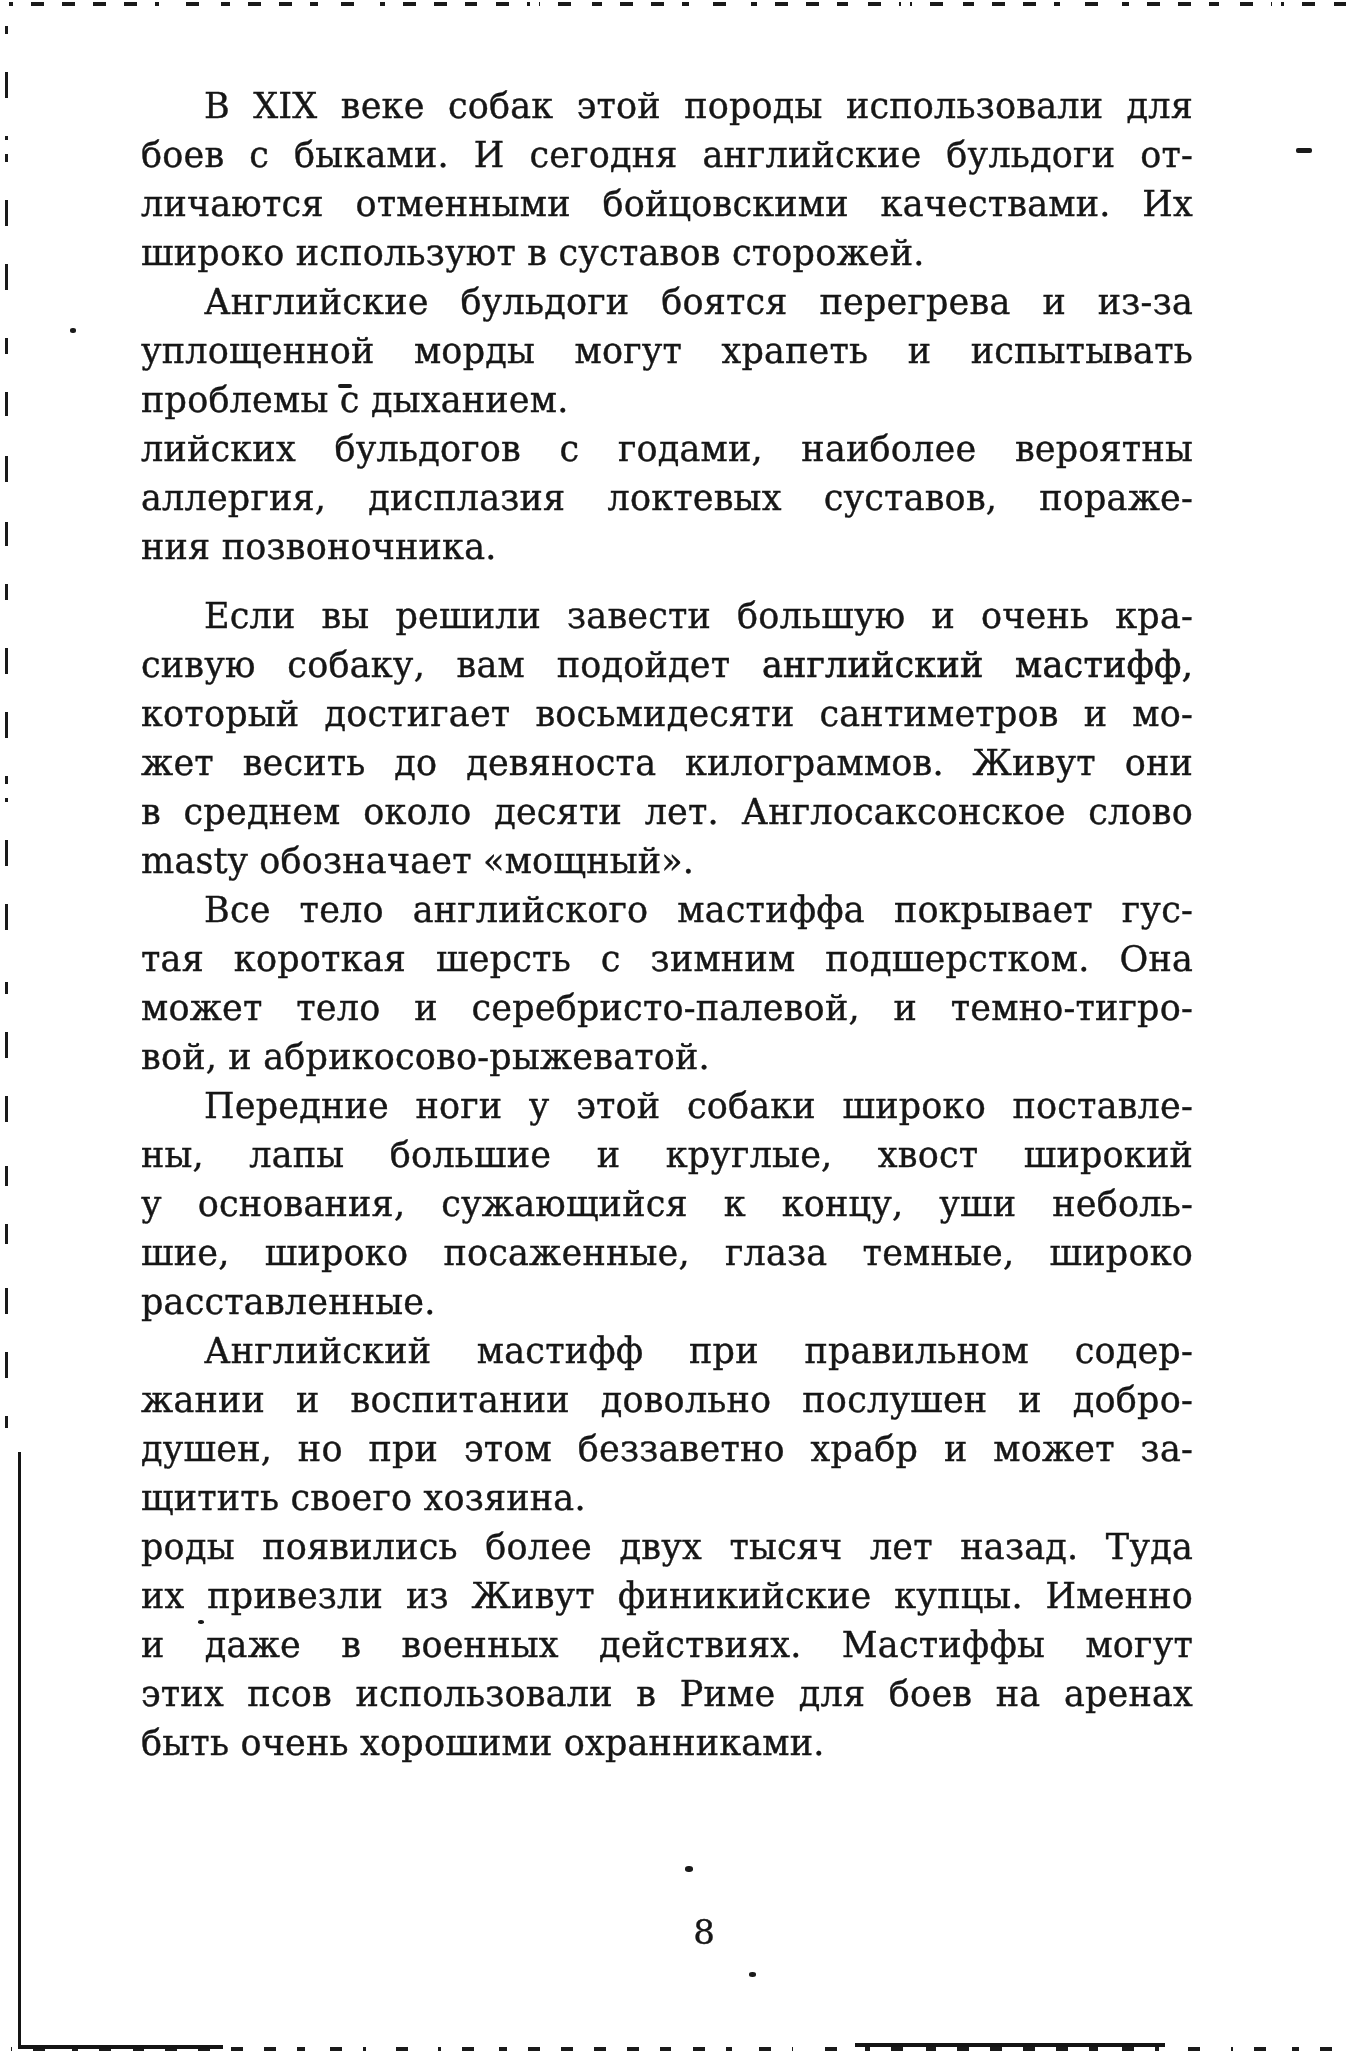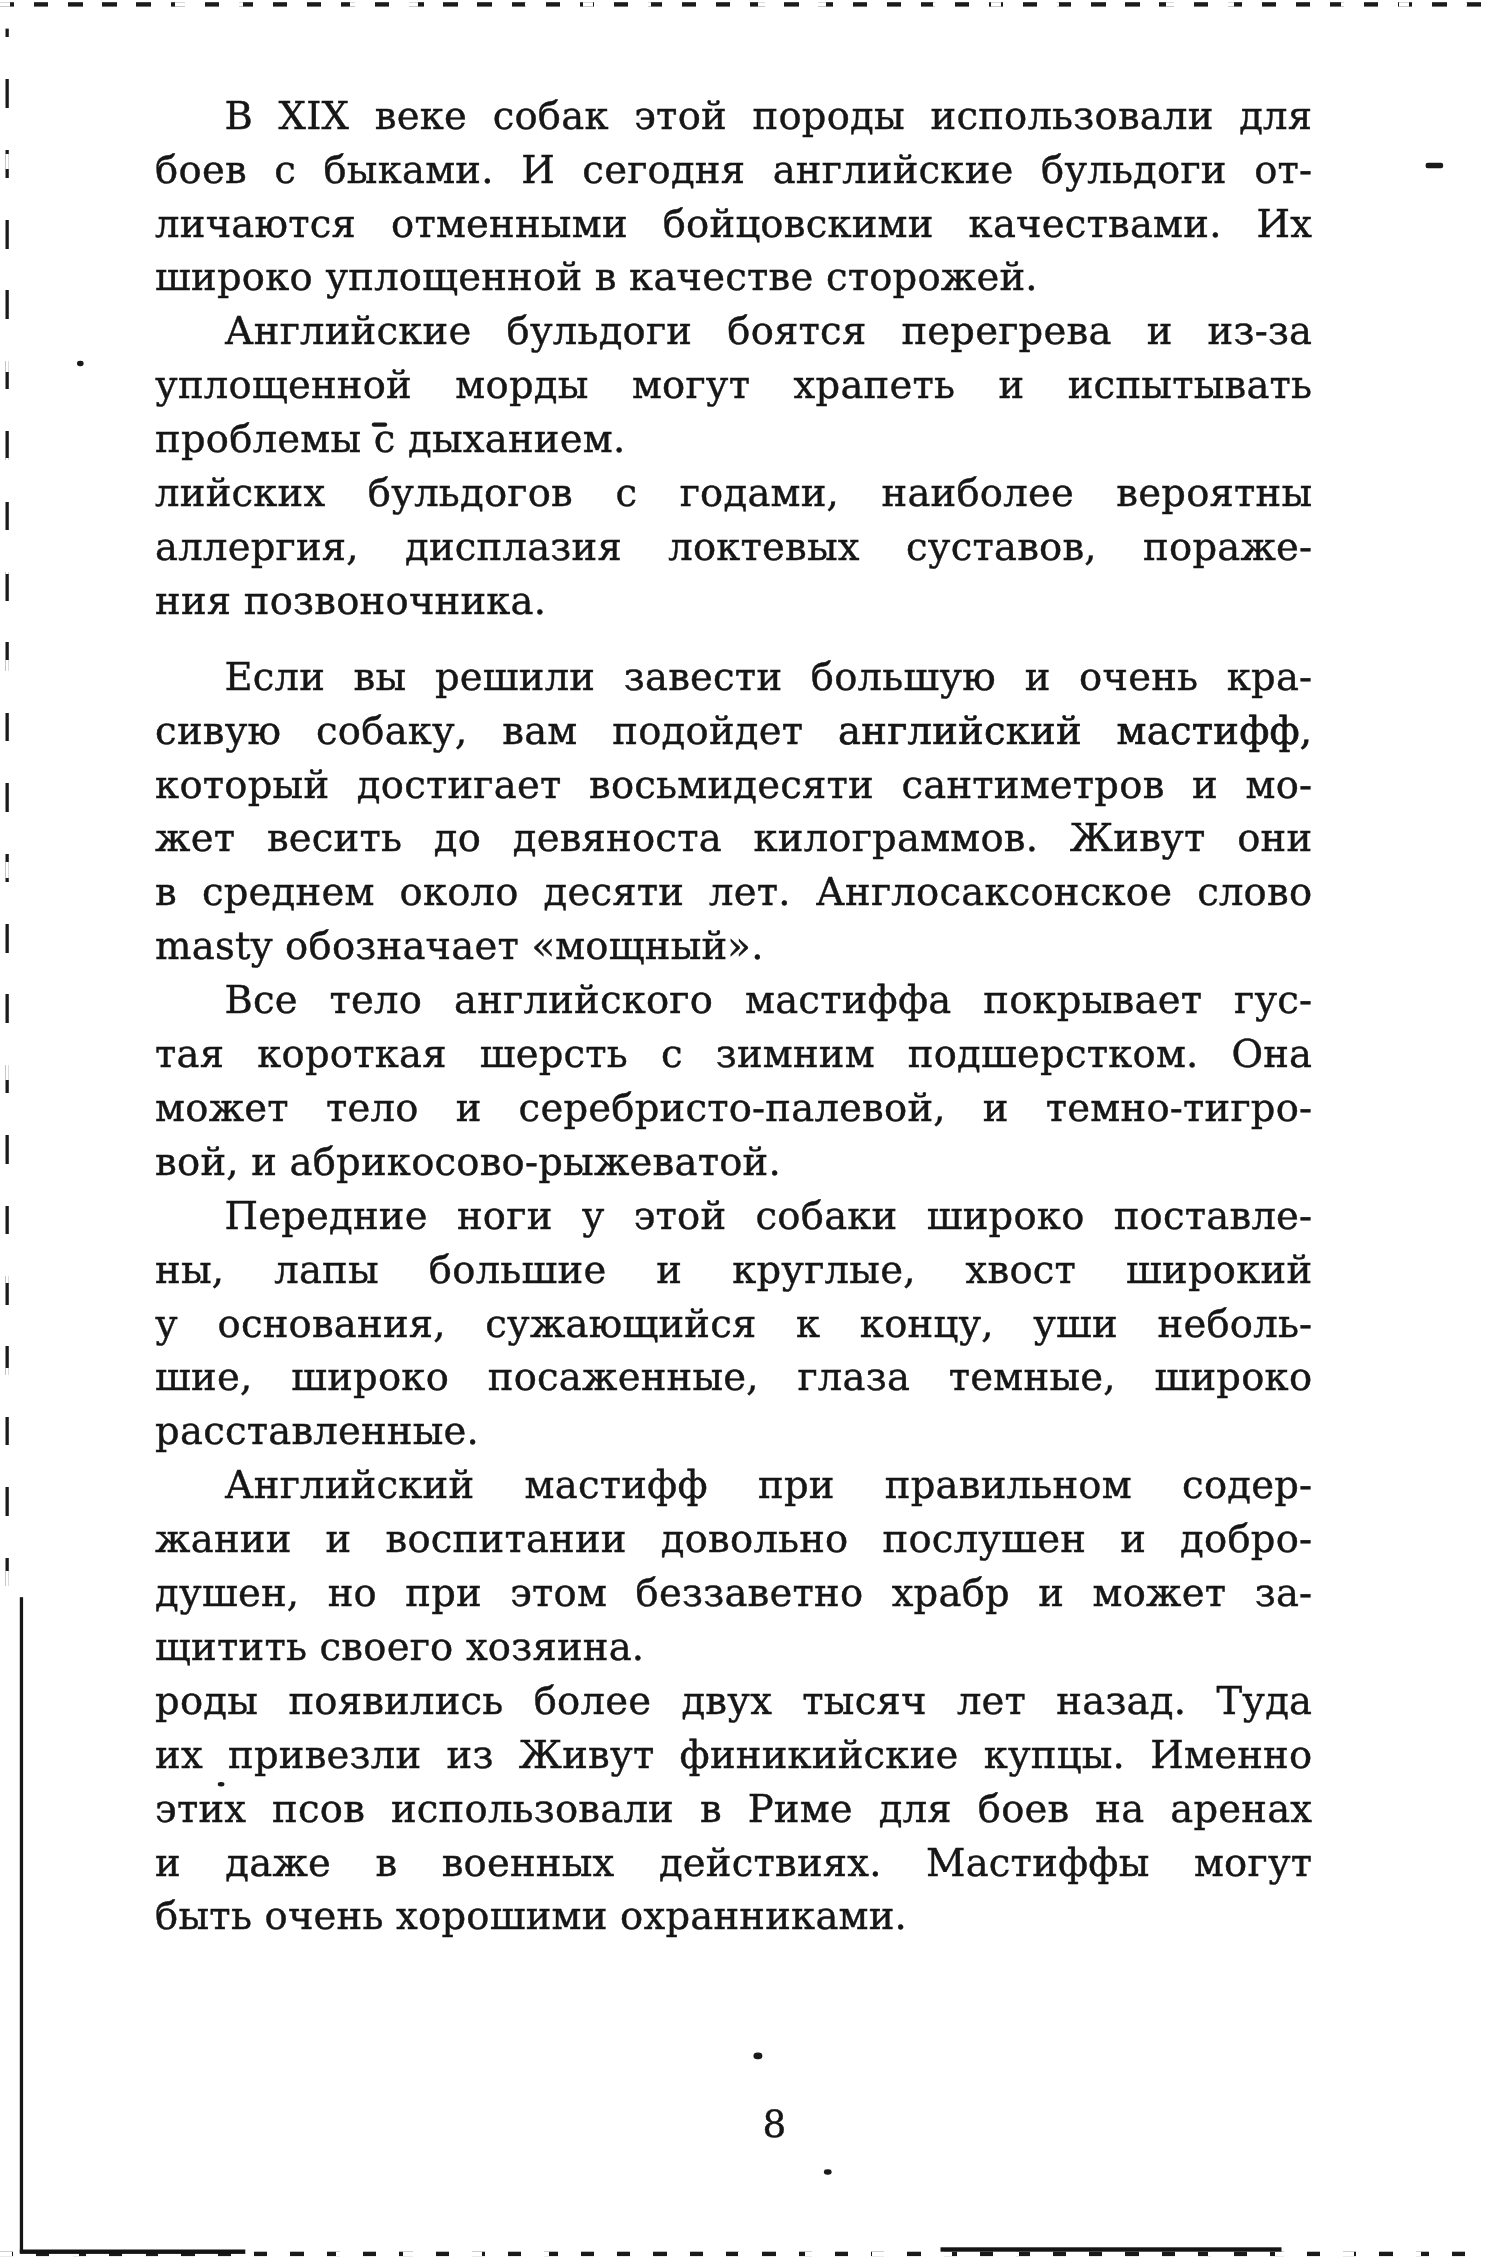--- a/index.html
+++ b/index.html
@@ -91,21 +91,21 @@
   <div class="speck s3"></div>
   <div class="speck s4"></div>
   <div class="speck s5"></div>
   <div class="speck s6"></div>
 
   <main class="text-block" id="text-block">
       <div class="para">
         <div class="line first"><span>В XIX веке собак этой породы использовали для</span></div>
         <div class="line"><span>боев с быками. И сегодня английские бульдоги от-</span></div>
         <div class="line"><span>личаются отменными бойцовскими качествами. Их</span></div>
-        <div class="line last"><span>широко уплощенной в качестве сторожей.</span></div>
+        <div class="line last"><span>широко используют в суставов сторожей.</span></div>
       </div>
       <div class="para">
         <div class="line first"><span>Английские бульдоги боятся перегрева и из-за</span></div>
         <div class="line"><span>уплощенной морды могут храпеть и испытывать</span></div>
         <div class="line last"><span>проблемы с дыханием.</span></div>
       </div>
       <div class="para">
         <div class="line"><span>лийских бульдогов с годами, наиболее вероятны</span></div>
         <div class="line"><span>аллергия, дисплазия локтевых суставов, пораже-</span></div>
         <div class="line last"><span>ния позвоночника.</span></div>
@@ -133,22 +133,22 @@
       </div>
       <div class="para">
         <div class="line first"><span>Английский мастифф при правильном содер-</span></div>
         <div class="line"><span>жании и воспитании довольно послушен и добро-</span></div>
         <div class="line"><span>душен, но при этом беззаветно храбр и может за-</span></div>
         <div class="line last"><span>щитить своего хозяина.</span></div>
       </div>
       <div class="para">
         <div class="line"><span>роды появились более двух тысяч лет назад. Туда</span></div>
         <div class="line"><span>их привезли из Живут финикийские купцы. Именно</span></div>
+        <div class="line"><span>и даже в военных действиях. Мастиффы могут</span></div>
         <div class="line"><span>этих псов использовали в Риме для боев на аренах</span></div>
-        <div class="line"><span>и даже в военных действиях. Мастиффы могут</span></div>
         <div class="line last"><span>быть очень хорошими охранниками.</span></div>
       </div>
     </main>
 
   <div class="page-number">
     <span>8</span>
   </div>
 
 </div>
 

